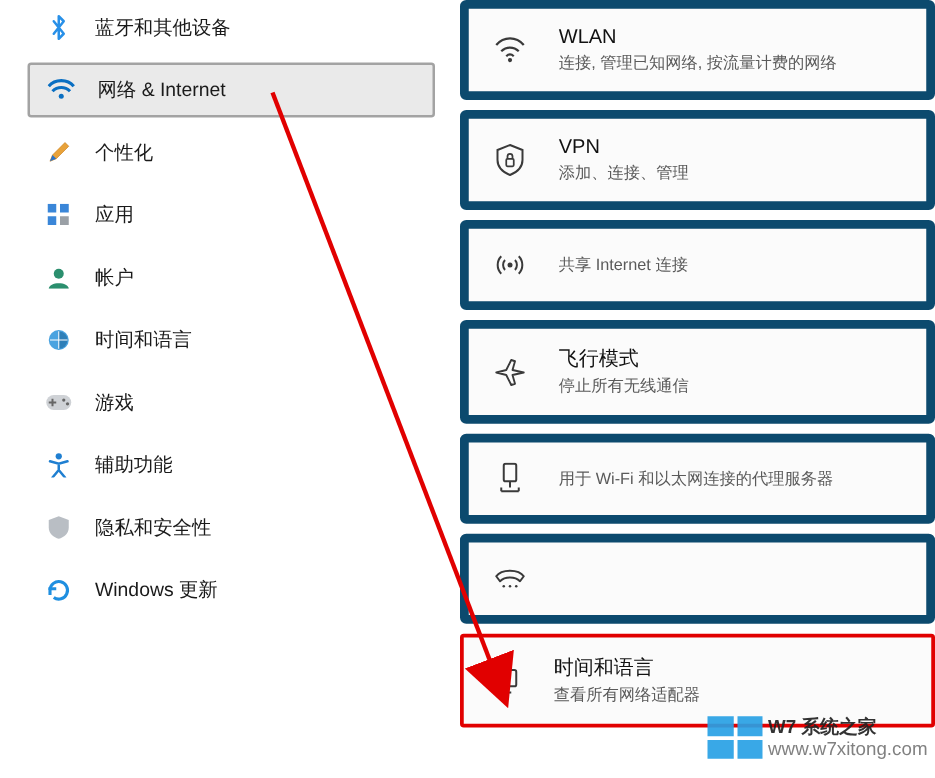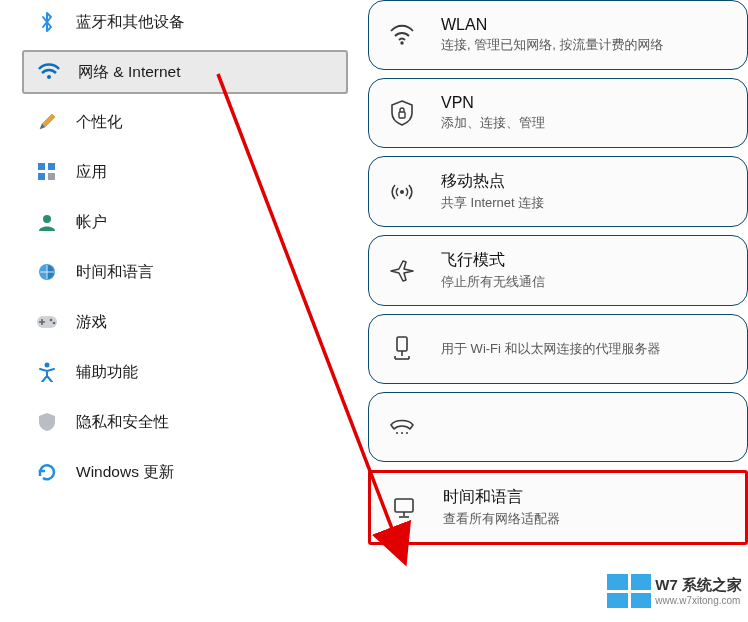--- a/index.html
+++ b/index.html
@@ -42,22 +42,22 @@
   .sidebar-red {
     border: 2px solid #a3a3a3;
     border-radius: 3px;
   }
   .main {
     flex: 1;
     padding-top: 0;
   }
   .panel-item {
     background: #fbfbfb;
-    border: 1px solid #0c4a6e;
-    border-radius: 16px;
+    border: 7px solid #0c4a6e;
+    border-radius: 5px;
     margin: 0 0 8px 8px;
     padding: 14px 18px 14px 18px;
     display: flex;
     align-items: center;
     min-height: 70px;
     cursor: pointer;
   }
   .panel-item .picon {
     width: 30px;
     height: 30px;
@@ -100,21 +100,21 @@
   }
   .wm-flag {
     width: 44px; height: 34px;
     display: grid;
     grid-template-columns: 1fr 1fr;
     grid-template-rows: 1fr 1fr;
     gap: 3px;
   }
   .wm-flag div { background: #29a1e5; }
   .wm-text .t1 { font-size: 15px; font-weight: 700; color: #222; }
-  .wm-text .t2 { font-size: 10px; color: #777; }
+  .wm-text .t2 { font-size: 15px; color: #777; }
   svg { display: block; }
 </style>
 </head>
 <body>
 
 <div class="container">
 
   <div class="sidebar">
 
     <div class="sidebar-item">
@@ -258,21 +258,20 @@
       <span class="picon">
         <svg width="26" height="22" viewBox="0 0 26 22">
             <path d="M6 4 A10 10 0 0 0 6 18" fill="none" stroke="#3a3a3a" stroke-width="1.6"></path>
             <path d="M20 4 A10 10 0 0 1 20 18" fill="none" stroke="#3a3a3a" stroke-width="1.6"></path>
             <path d="M9 7 A6 6 0 0 0 9 15" fill="none" stroke="#3a3a3a" stroke-width="1.6"></path>
             <path d="M17 7 A6 6 0 0 1 17 15" fill="none" stroke="#3a3a3a" stroke-width="1.6"></path>
             <circle cx="13" cy="11" r="2" fill="#3a3a3a"></circle>
           </svg>
       </span>
       <div class="ptext">
-        <div class="ptitle">移动热点</div>
         <div class="psub">共享 Internet 连接</div>
       </div>
     </div>
 
     <div class="panel-item">
       <span class="picon">
         <svg width="26" height="24" viewBox="0 0 26 24">
             <path d="M2 12 L10 10 L14 2 L17 3 L15 10 L24 12 L15 14 L17 21 L14 22 L10 14 Z" fill="none" stroke="#3a3a3a" stroke-width="1.5" stroke-linejoin="round"></path>
           </svg>
       </span>

